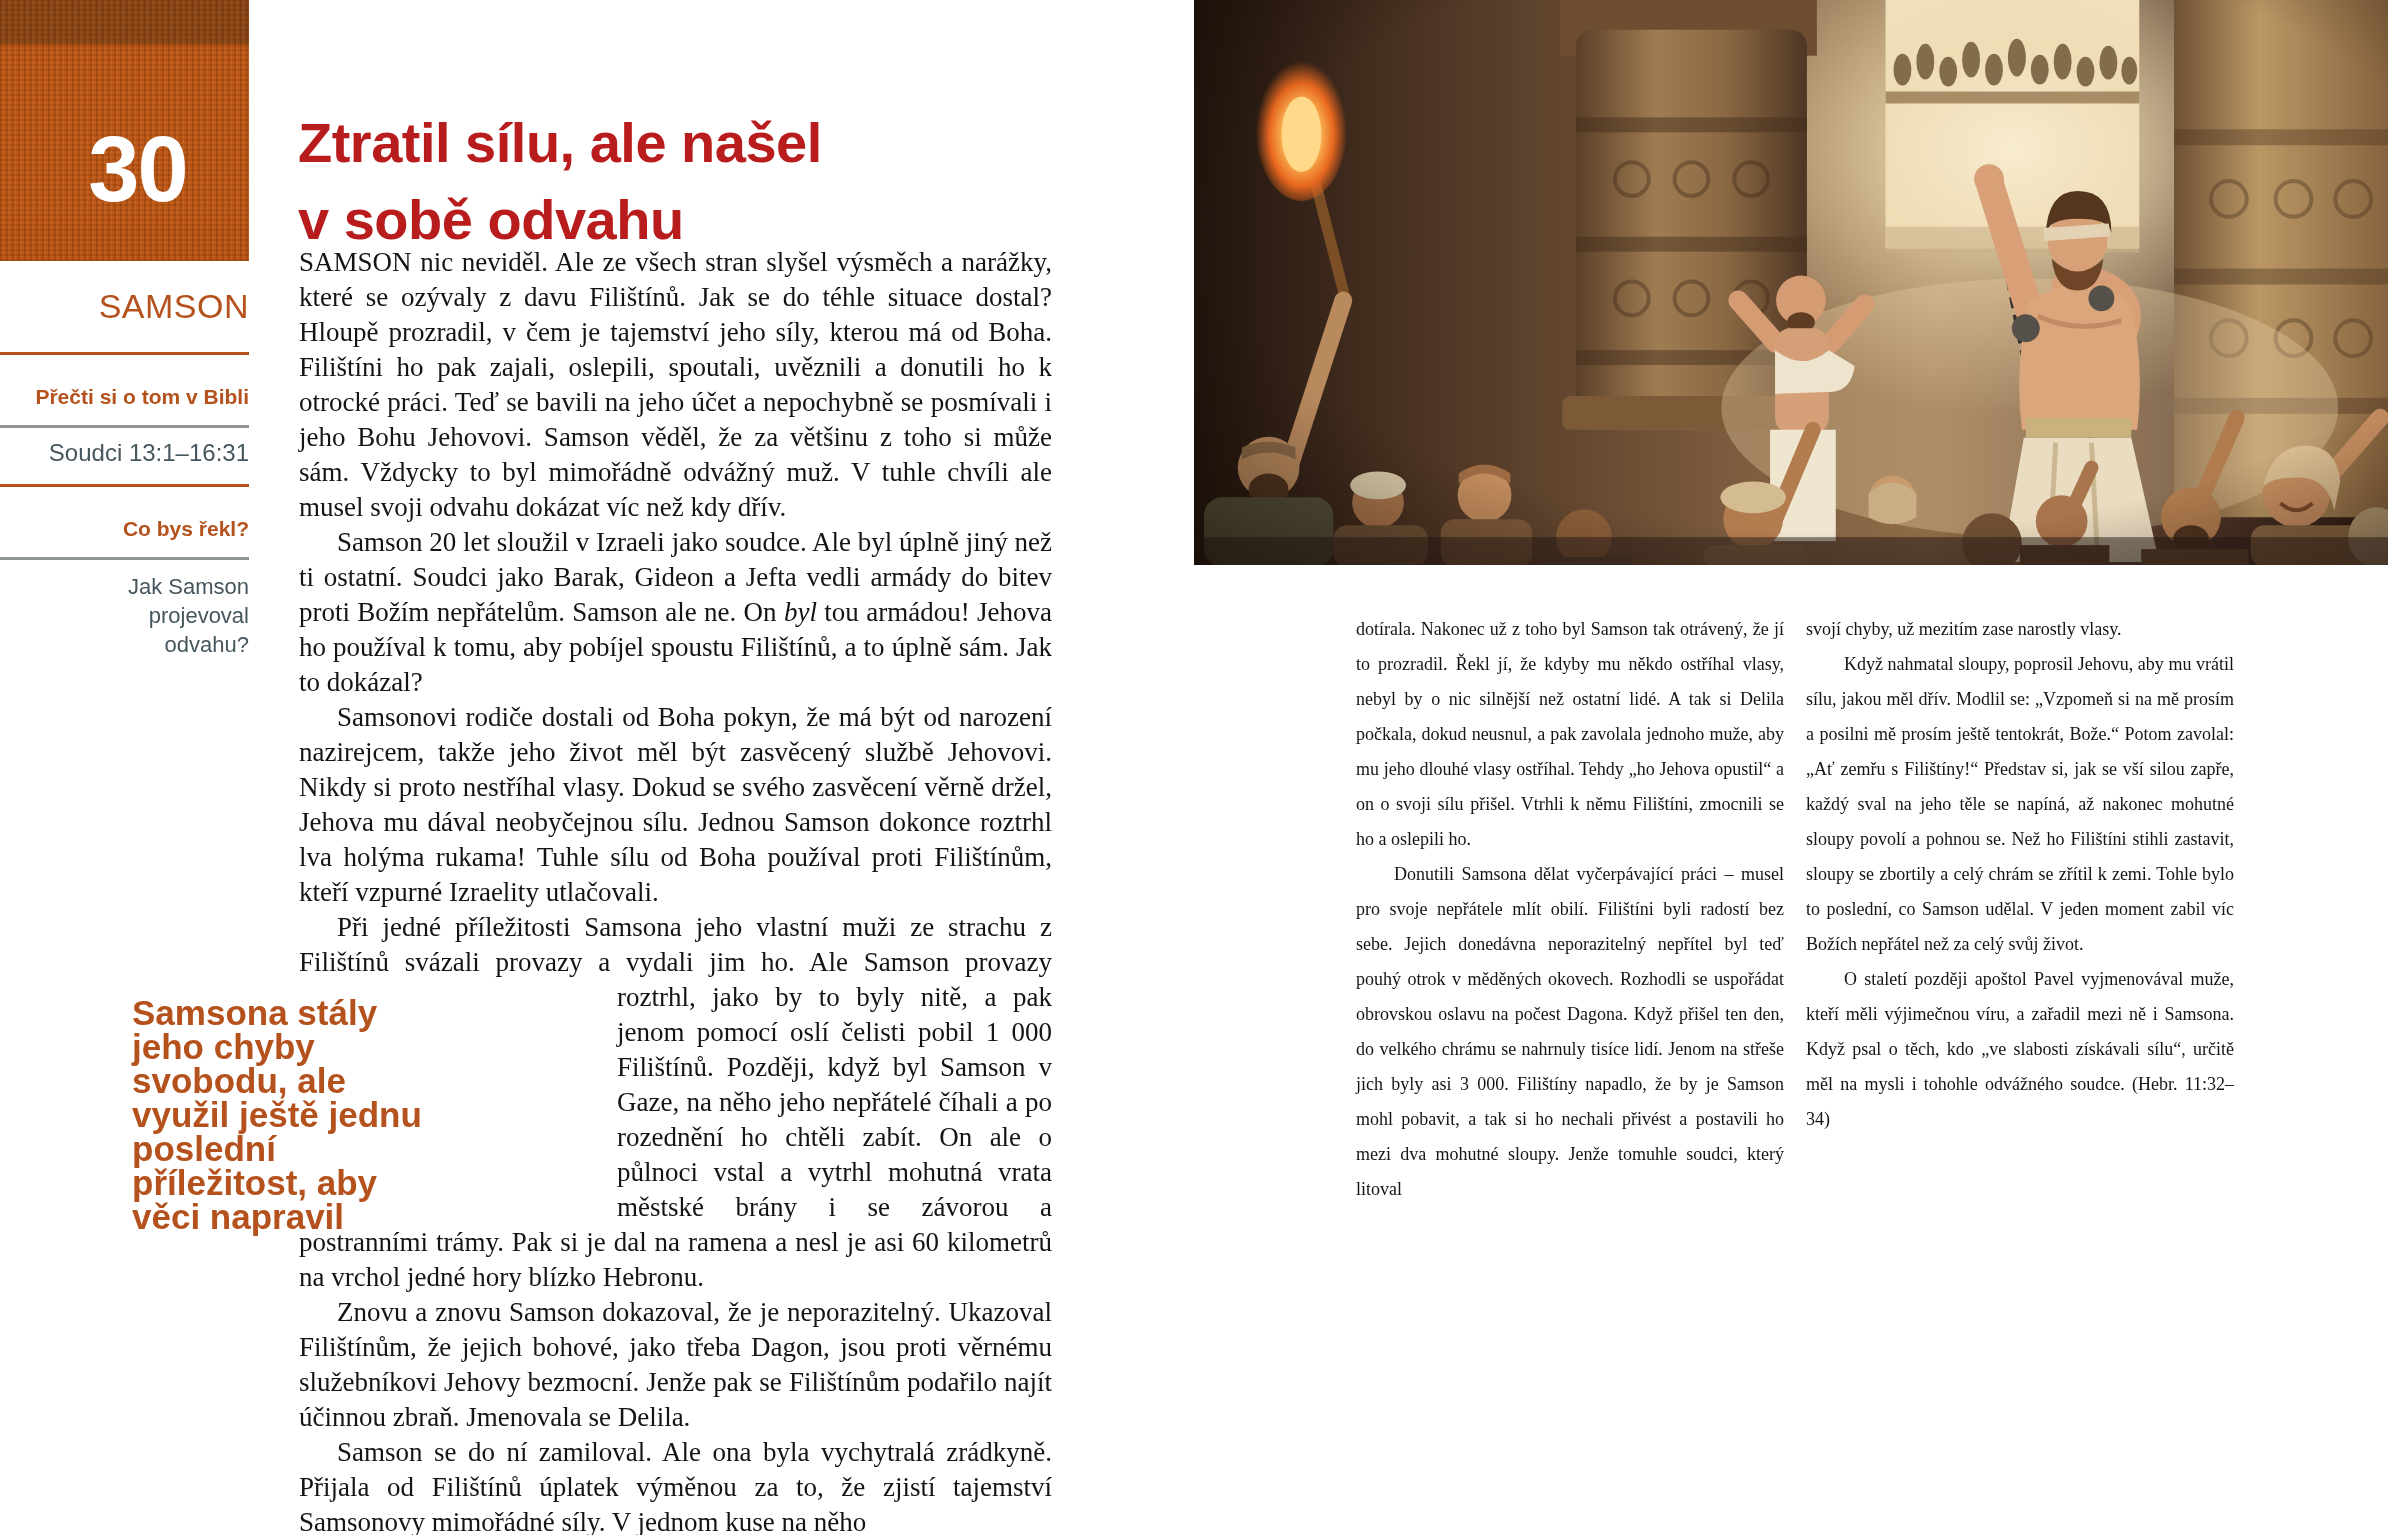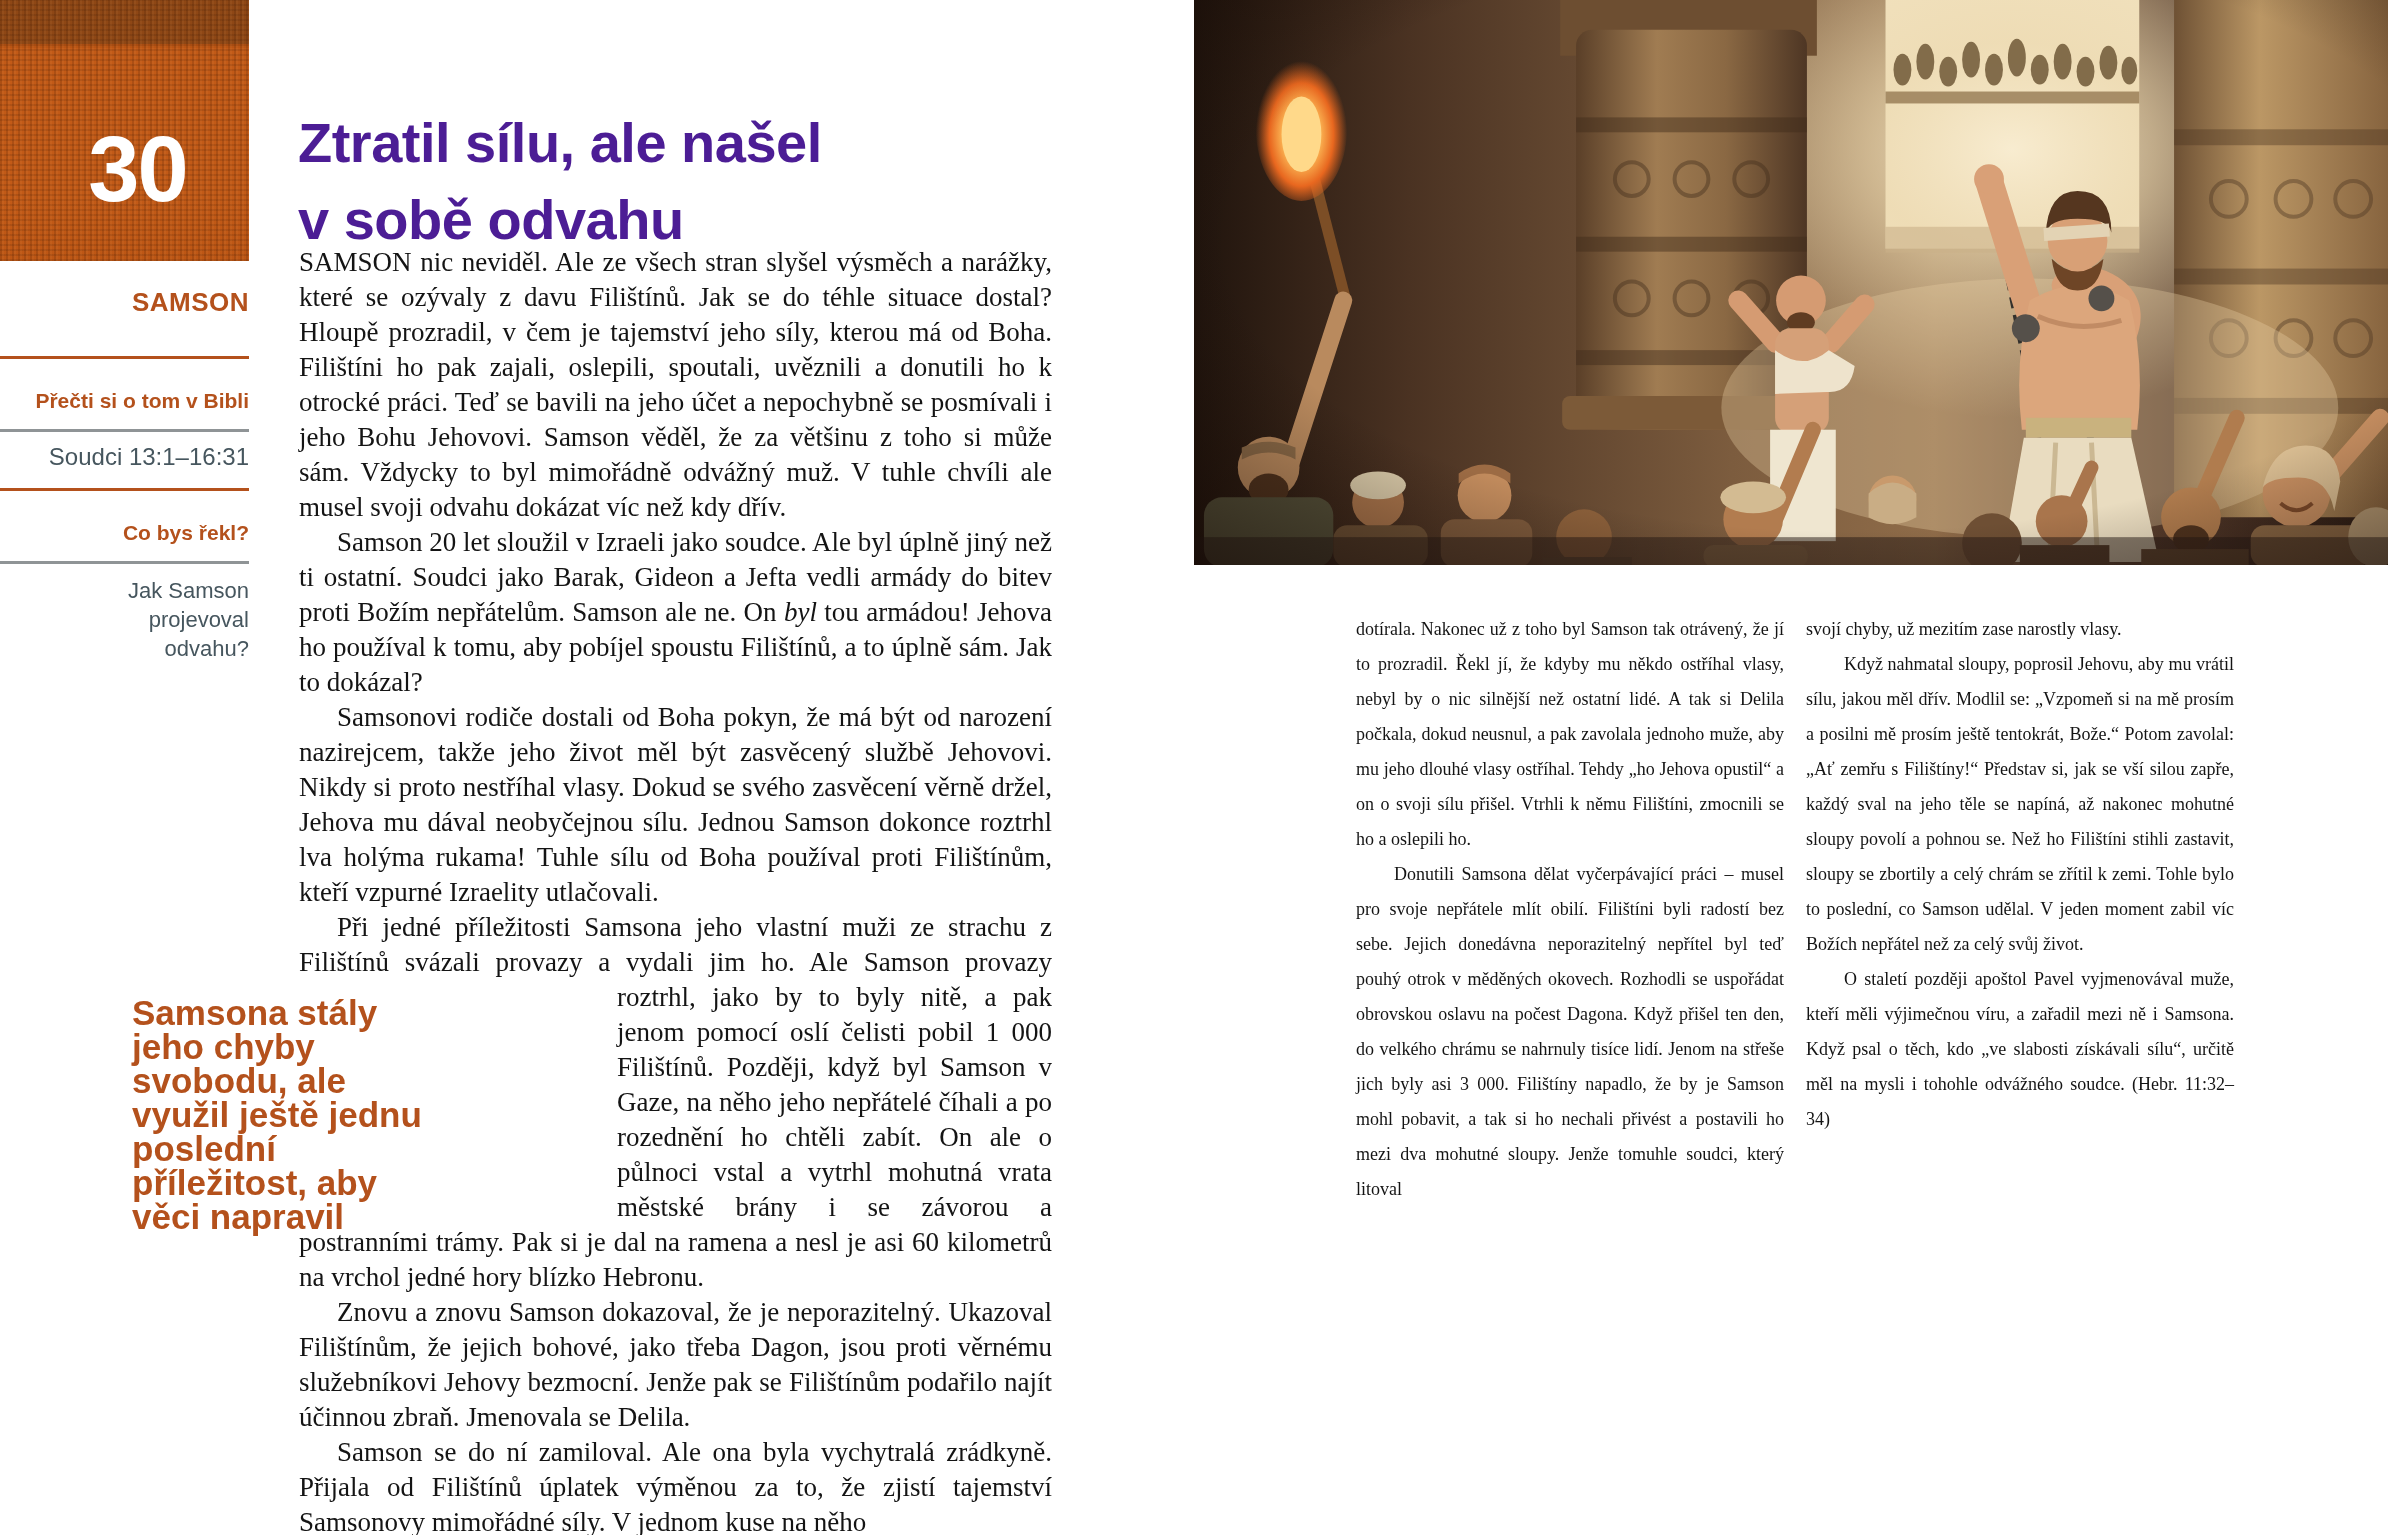--- a/index.html
+++ b/index.html
@@ -22,41 +22,41 @@
     position:absolute;left:0;top:123px;width:249px;
     text-align:center;padding-left:26px;box-sizing:border-box;
     font-size:92px;font-weight:700;color:#ffffff;line-height:1;
     letter-spacing:-2px;
   }
   .side-nav{
     position:absolute;left:0;top:287px;width:249px;
     text-align:right;
   }
   .side-subject{
-    font-size:26px;font-weight:700;color:#b4511c;letter-spacing:0.5px;
-    padding-bottom:38px;
+    font-size:34px;font-weight:400;color:#b4511c;letter-spacing:0.5px;
+    padding-bottom:26px;
   }
   .rule{height:0;border-top:3px solid #b4511c;}
   .rule.gray{border-top:3px solid #8f9496;}
   .side-label{
     font-size:21px;font-weight:700;color:#b4511c;
     padding:30px 0 16px 0;
   }
   .side-ref{
     font-size:24px;font-weight:400;color:#46565e;
     padding:11px 0 17px 8px;
   }
   .side-question{
     font-size:22px;font-weight:400;color:#46565e;line-height:29px;
     padding:12px 0 0 88px;
   }
   
   .page-title{
     position:absolute;left:298px;top:66px;width:756px;
-    font-size:56px;line-height:77px;font-weight:700;color:#4c1d95;
+    font-size:56px;line-height:77px;font-weight:700;color:#b91c1c;
     letter-spacing:-0.5px;
   }
   
   .article{
     position:absolute;left:299px;top:245px;width:753px;
     font-family:"Liberation Serif","DejaVu Serif",serif;
     font-size:27px;line-height:35px;color:#141414;
     text-align:justify;
     hyphens:auto;-webkit-hyphens:auto;
   }

